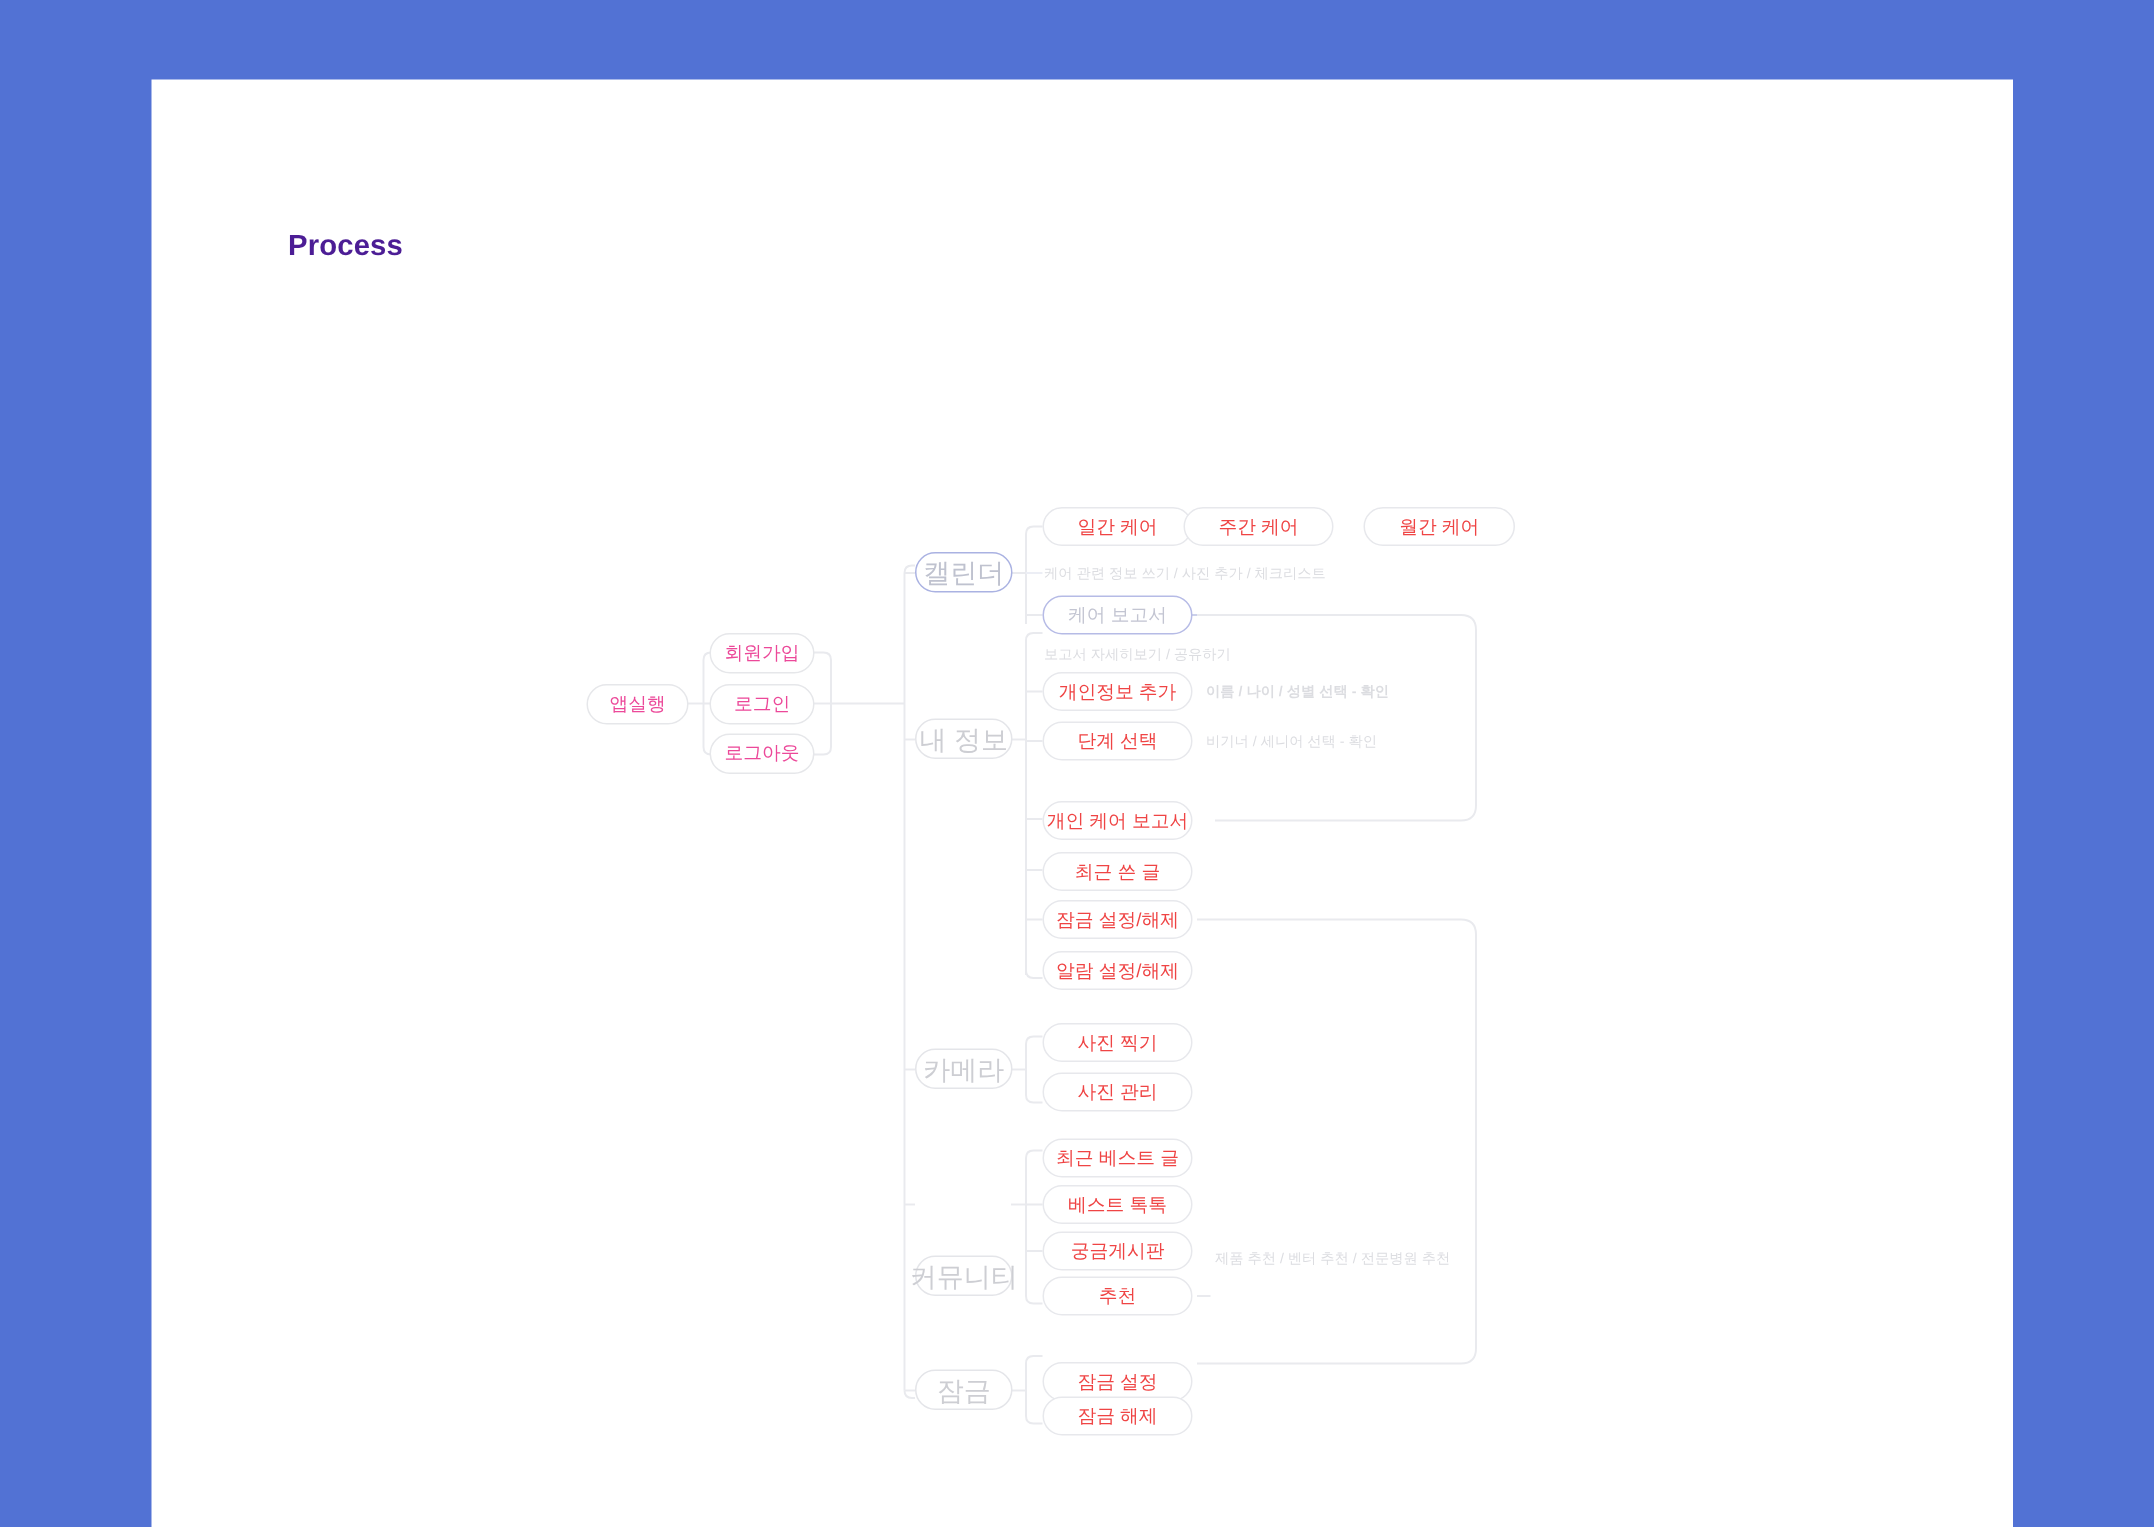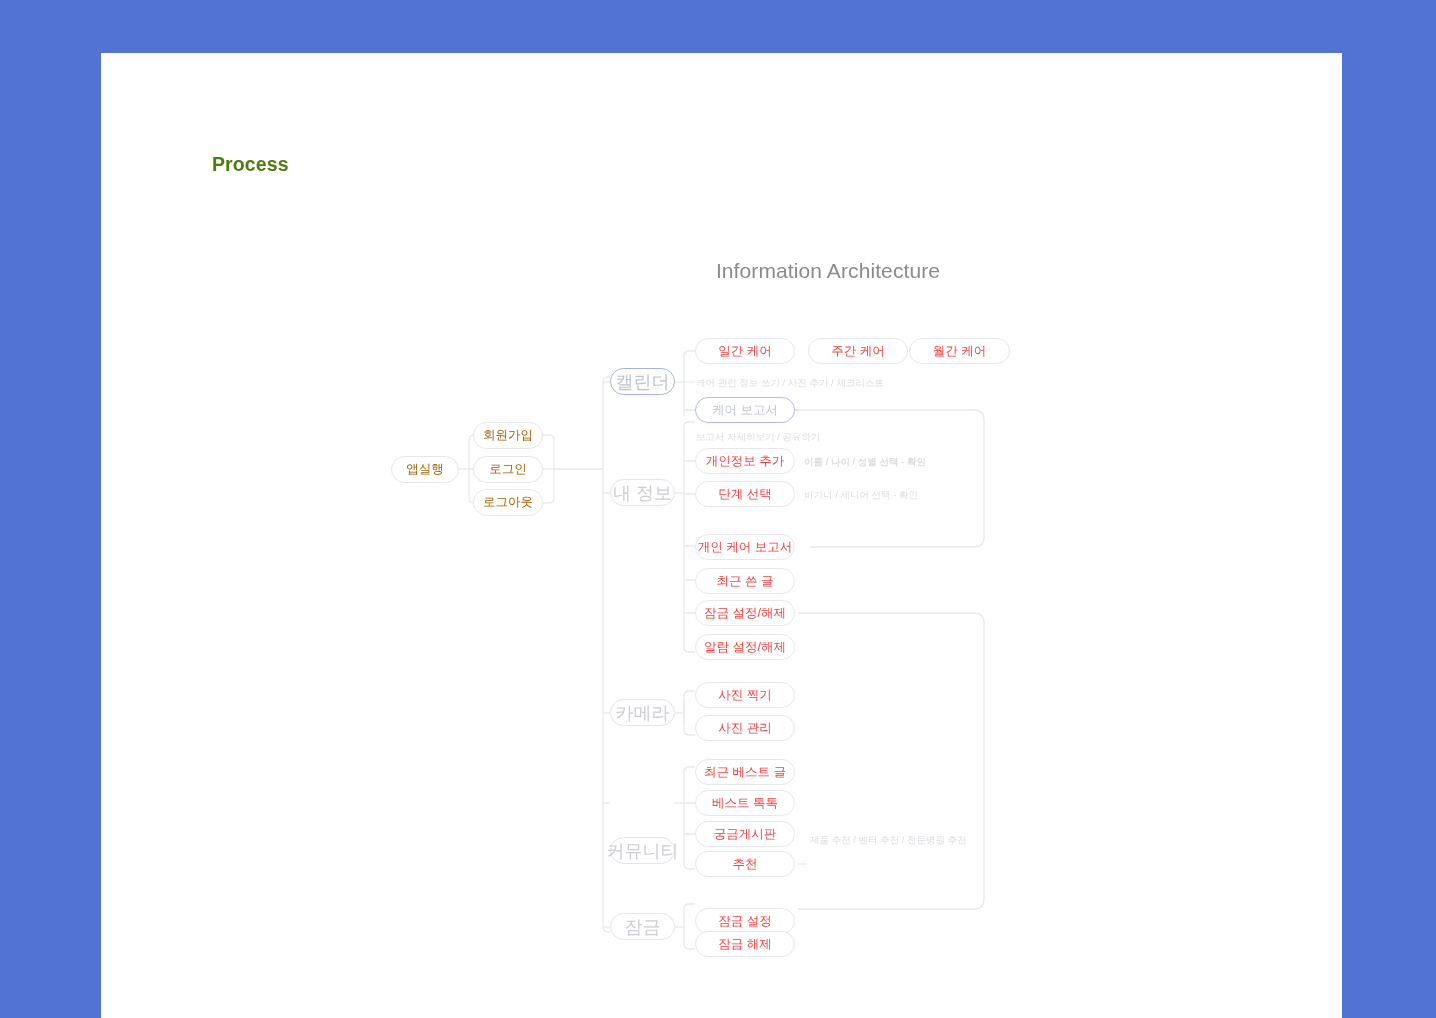--- a/index.html
+++ b/index.html
@@ -22,23 +22,22 @@
     background: #5272d4;
   }
   #page-sheet {
     position: absolute; left: 101px; top: 53px;
     width: 1241px; height: 965px;
     background: #ffffff;
   }
 
   #section-label {
     position: absolute; left: 91px; top: 100px;
-    font-size: 19.5px; font-weight: bold; color: #4d7c0f;
+    font-size: 19.5px; font-weight: bold; color: #4c1d95;
     letter-spacing: 0.1px;
-    margin-left: 20px;
   }
 
   #diagram-title {
     position: absolute; left: 0; top: 206px; width: 1241px;
     text-align: center; font-size: 21px; color: #8b8b8b;
     letter-spacing: 0.1px;
   }
   
   #diagram-title { text-align: left; left: 507px; width: 440px; text-align: center; }
 
@@ -51,21 +50,21 @@
   .node {
     position: absolute;
     display: flex; align-items: center; justify-content: center;
     border-radius: 999px;
     background: #ffffff;
     white-space: nowrap;
     line-height: 1;
   }
   .node-lv1 {
     border: 1.4px solid #e6e7ea;
-    color: #a16207;
+    color: #ec4899;
     font-size: 12.5px;
     height: 27px;
   }
   .node-lv2 {
     border: 1.4px solid #e4e5e9;
     color: #cdced3;
     font-size: 18px;
     height: 27px;
   }
   .node-lv2.accent {
@@ -91,21 +90,20 @@
 </head>
 <body>
 
 <div id="slide-backdrop"></div>
 <div id="backdrop-band"></div>
 
 <div id="page-sheet">
 
   <div id="section-label">Process</div>
 
-  <div id="diagram-title">Information Architecture</div>
 
   <div id="ia-canvas">
 
     <svg width="1241" height="965">
       <g fill="none" stroke="#e9eaee" stroke-width="1.3">
 
         <path d="M 357 416 L 368 416"></path>
         <path d="M 368 387 L 368 445 M 368 387 Q 368 382 373 382 L 384 382
                  M 368 416 L 384 416
                  M 368 445 Q 368 450 373 450 L 384 450"></path>
@@ -193,21 +191,21 @@
       <span>로그아웃</span>
     </div>
 
     <div class="node node-lv2 accent" style="left:509px; top:315px; width:65px;">
       <span>캘린더</span>
     </div>
 
     <div class="node node-lv3" style="left:594px; top:285px; width:100px;">
       <span>일간 케어</span>
     </div>
-    <div class="node node-lv3" style="left:707px; top:285px; width:100px;">
+    <div class="node node-lv3" style="left:688px; top:285px; width:100px;">
       <span>주간 케어</span>
     </div>
     <div class="node node-lv3" style="left:808px; top:285px; width:101px;">
       <span>월간 케어</span>
     </div>
 
     <div class="note" style="left:595px; top:325px;">케어 관련 정보 쓰기 / 사진 추가 / 체크리스트</div>
 
     <div class="node node-lv3 accent" style="left:594px; top:344px; width:100px;">
       <span>케어 보고서</span>

